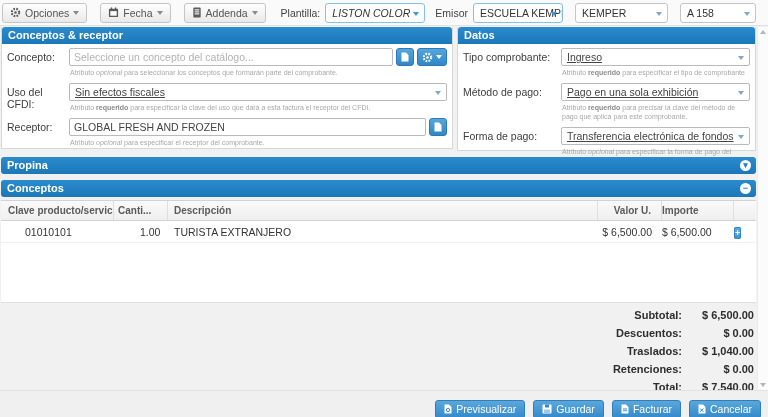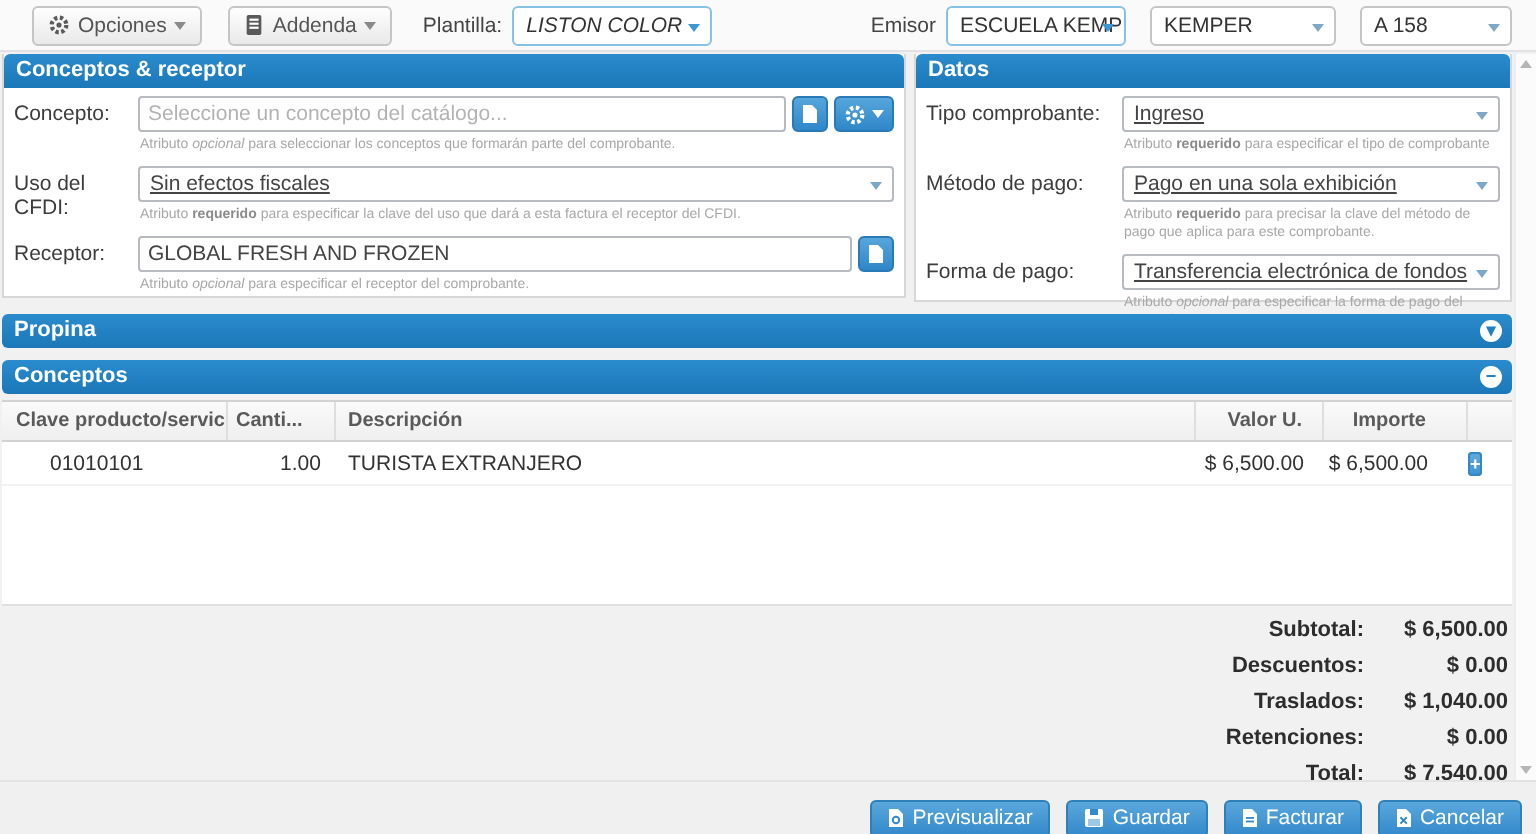--- a/index.html
+++ b/index.html
@@ -8,21 +8,21 @@
     position: relative;
     font-family: "Liberation Sans", sans-serif;
     background: #f1f1f2;
     overflow: hidden;
     color: #333;
   }
   
   .topbar {
     position: absolute; left: 0; top: 0; width: 768px; height: 26px;
     background: #fafafa; border-bottom: 1px solid #e2e2e2;
-    display: flex; align-items: center; padding: 0 12px 0 16px;
+    display: flex; align-items: center; padding: 0 12px 0 2px;
   }
   .tbtn {
     display: inline-flex; align-items: center; gap: 4px;
     height: 20px; padding: 0 7px; margin-right: 13px;
     background: linear-gradient(#fefefe, #e9e9e9);
     border: 1px solid #c5c5c5; border-radius: 3px;
     font-size: 10.5px; color: #555; cursor: default; white-space: nowrap;
   }
   .caret {
     width: 0; height: 0; border-left: 3.5px solid transparent;
@@ -102,21 +102,21 @@
     background: linear-gradient(#fafafa, #efefef);
     border-top: 1px solid #d2d2d2; border-bottom: 1px solid #d2d2d2;
     font-size: 10px; font-weight: bold; color: #5a5a5a;
   }
   .gc { border-right: 1px solid #dedede; padding-top: 4px; white-space: nowrap; overflow: hidden; }
   .gc:last-child { border-right: none; }
   .c1 { width: 113px; padding-left: 7px; }
   .c2 { width: 54px;  padding-left: 4px; }
   .c3 { width: 430px; padding-left: 6px; }
   .c4 { width: 64px;  text-align: right; padding-right: 10px; }
-  .c5 { width: 72px;  text-align: right; padding-right: 20px; }
+  .c5 { width: 72px;  padding-right: 8px; }
   .c6 { width: 22px; }
   .grow { display: flex; height: 22px; font-size: 10.5px; color: #333; border-bottom: 1px solid #f1f1f1; background: #fff; }
   .grow .gc { border-right: none; padding-top: 5px; }
   .grow .c1 { padding-left: 24px; }
   .grow .c2 { padding-left: 26px; }
   .row-add {
     width: 13px; height: 13px; margin-top: 4px; border-radius: 2px;
     background: linear-gradient(#63aadd, #3f96d2); border: 1px solid #3587c4;
     color: #fff; font-size: 9px; line-height: 11px; text-align: center; font-weight: bold;
   }
@@ -151,20 +151,32 @@
 
 <div class="topbar">
   <div class="tbtn">
     <span class="icon">
       <svg width="11" height="11" viewBox="0 0 12 12">
           <circle cx="6" cy="6" r="4" fill="none" stroke="#5a5a5a" stroke-width="2.3" stroke-dasharray="1.8 1.4"></circle>
           <circle cx="6" cy="6" r="1.4" fill="#5a5a5a"></circle>
         </svg>
     </span>
     <span>Opciones</span>
+    <span class="caret"></span>
+  </div>
+  <div class="tbtn">
+    <span class="icon">
+      <svg width="11" height="11" viewBox="0 0 12 12">
+          <rect x="1" y="2" width="10" height="9" rx="1" fill="#5a5a5a"></rect>
+          <rect x="2.5" y="4.5" width="7" height="5" fill="#fff"></rect>
+          <rect x="3" y="0.5" width="1.5" height="2.5" fill="#5a5a5a"></rect>
+          <rect x="7.5" y="0.5" width="1.5" height="2.5" fill="#5a5a5a"></rect>
+        </svg>
+    </span>
+    <span>Fecha</span>
     <span class="caret"></span>
   </div>
   <div class="tbtn">
     <span class="icon">
       <svg width="10" height="11" viewBox="0 0 10 12">
           <rect x="1" y="0.5" width="8" height="11" rx="1" fill="#5a5a5a"></rect>
           <rect x="2.5" y="2.5" width="5" height="1.2" fill="#fff"></rect>
           <rect x="2.5" y="4.7" width="5" height="1.2" fill="#fff"></rect>
           <rect x="2.5" y="6.9" width="5" height="1.2" fill="#fff"></rect>
         </svg>

